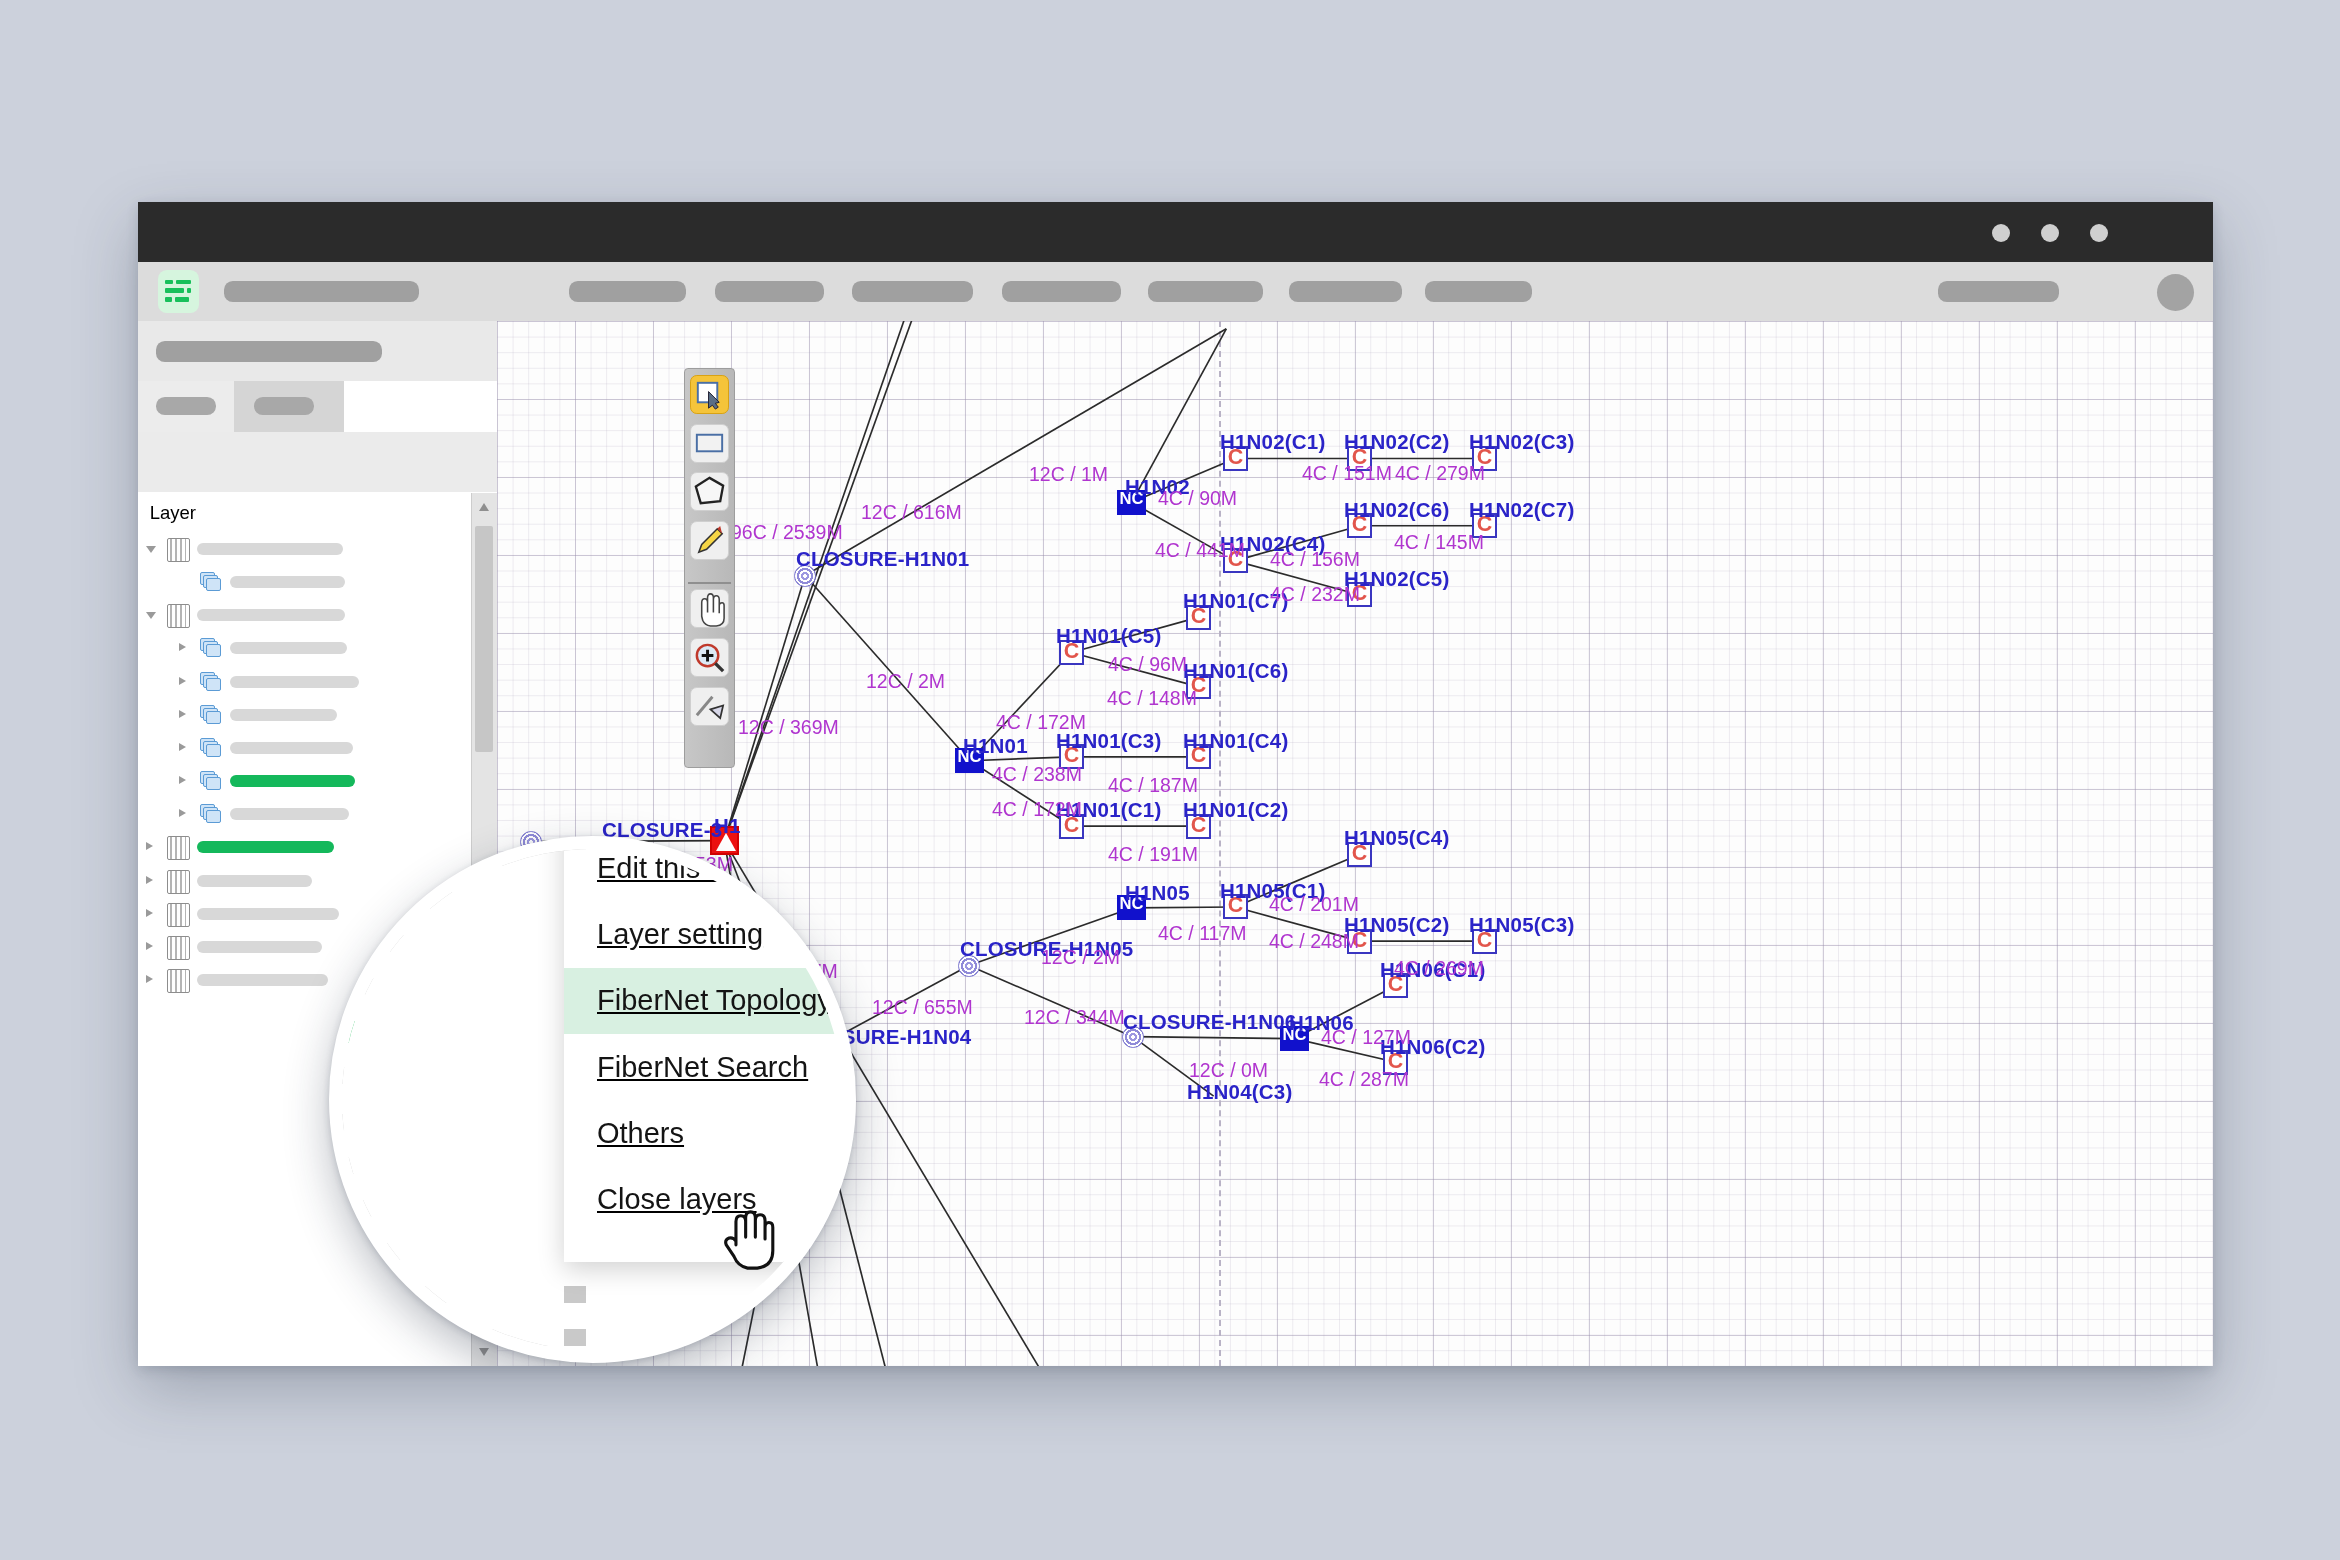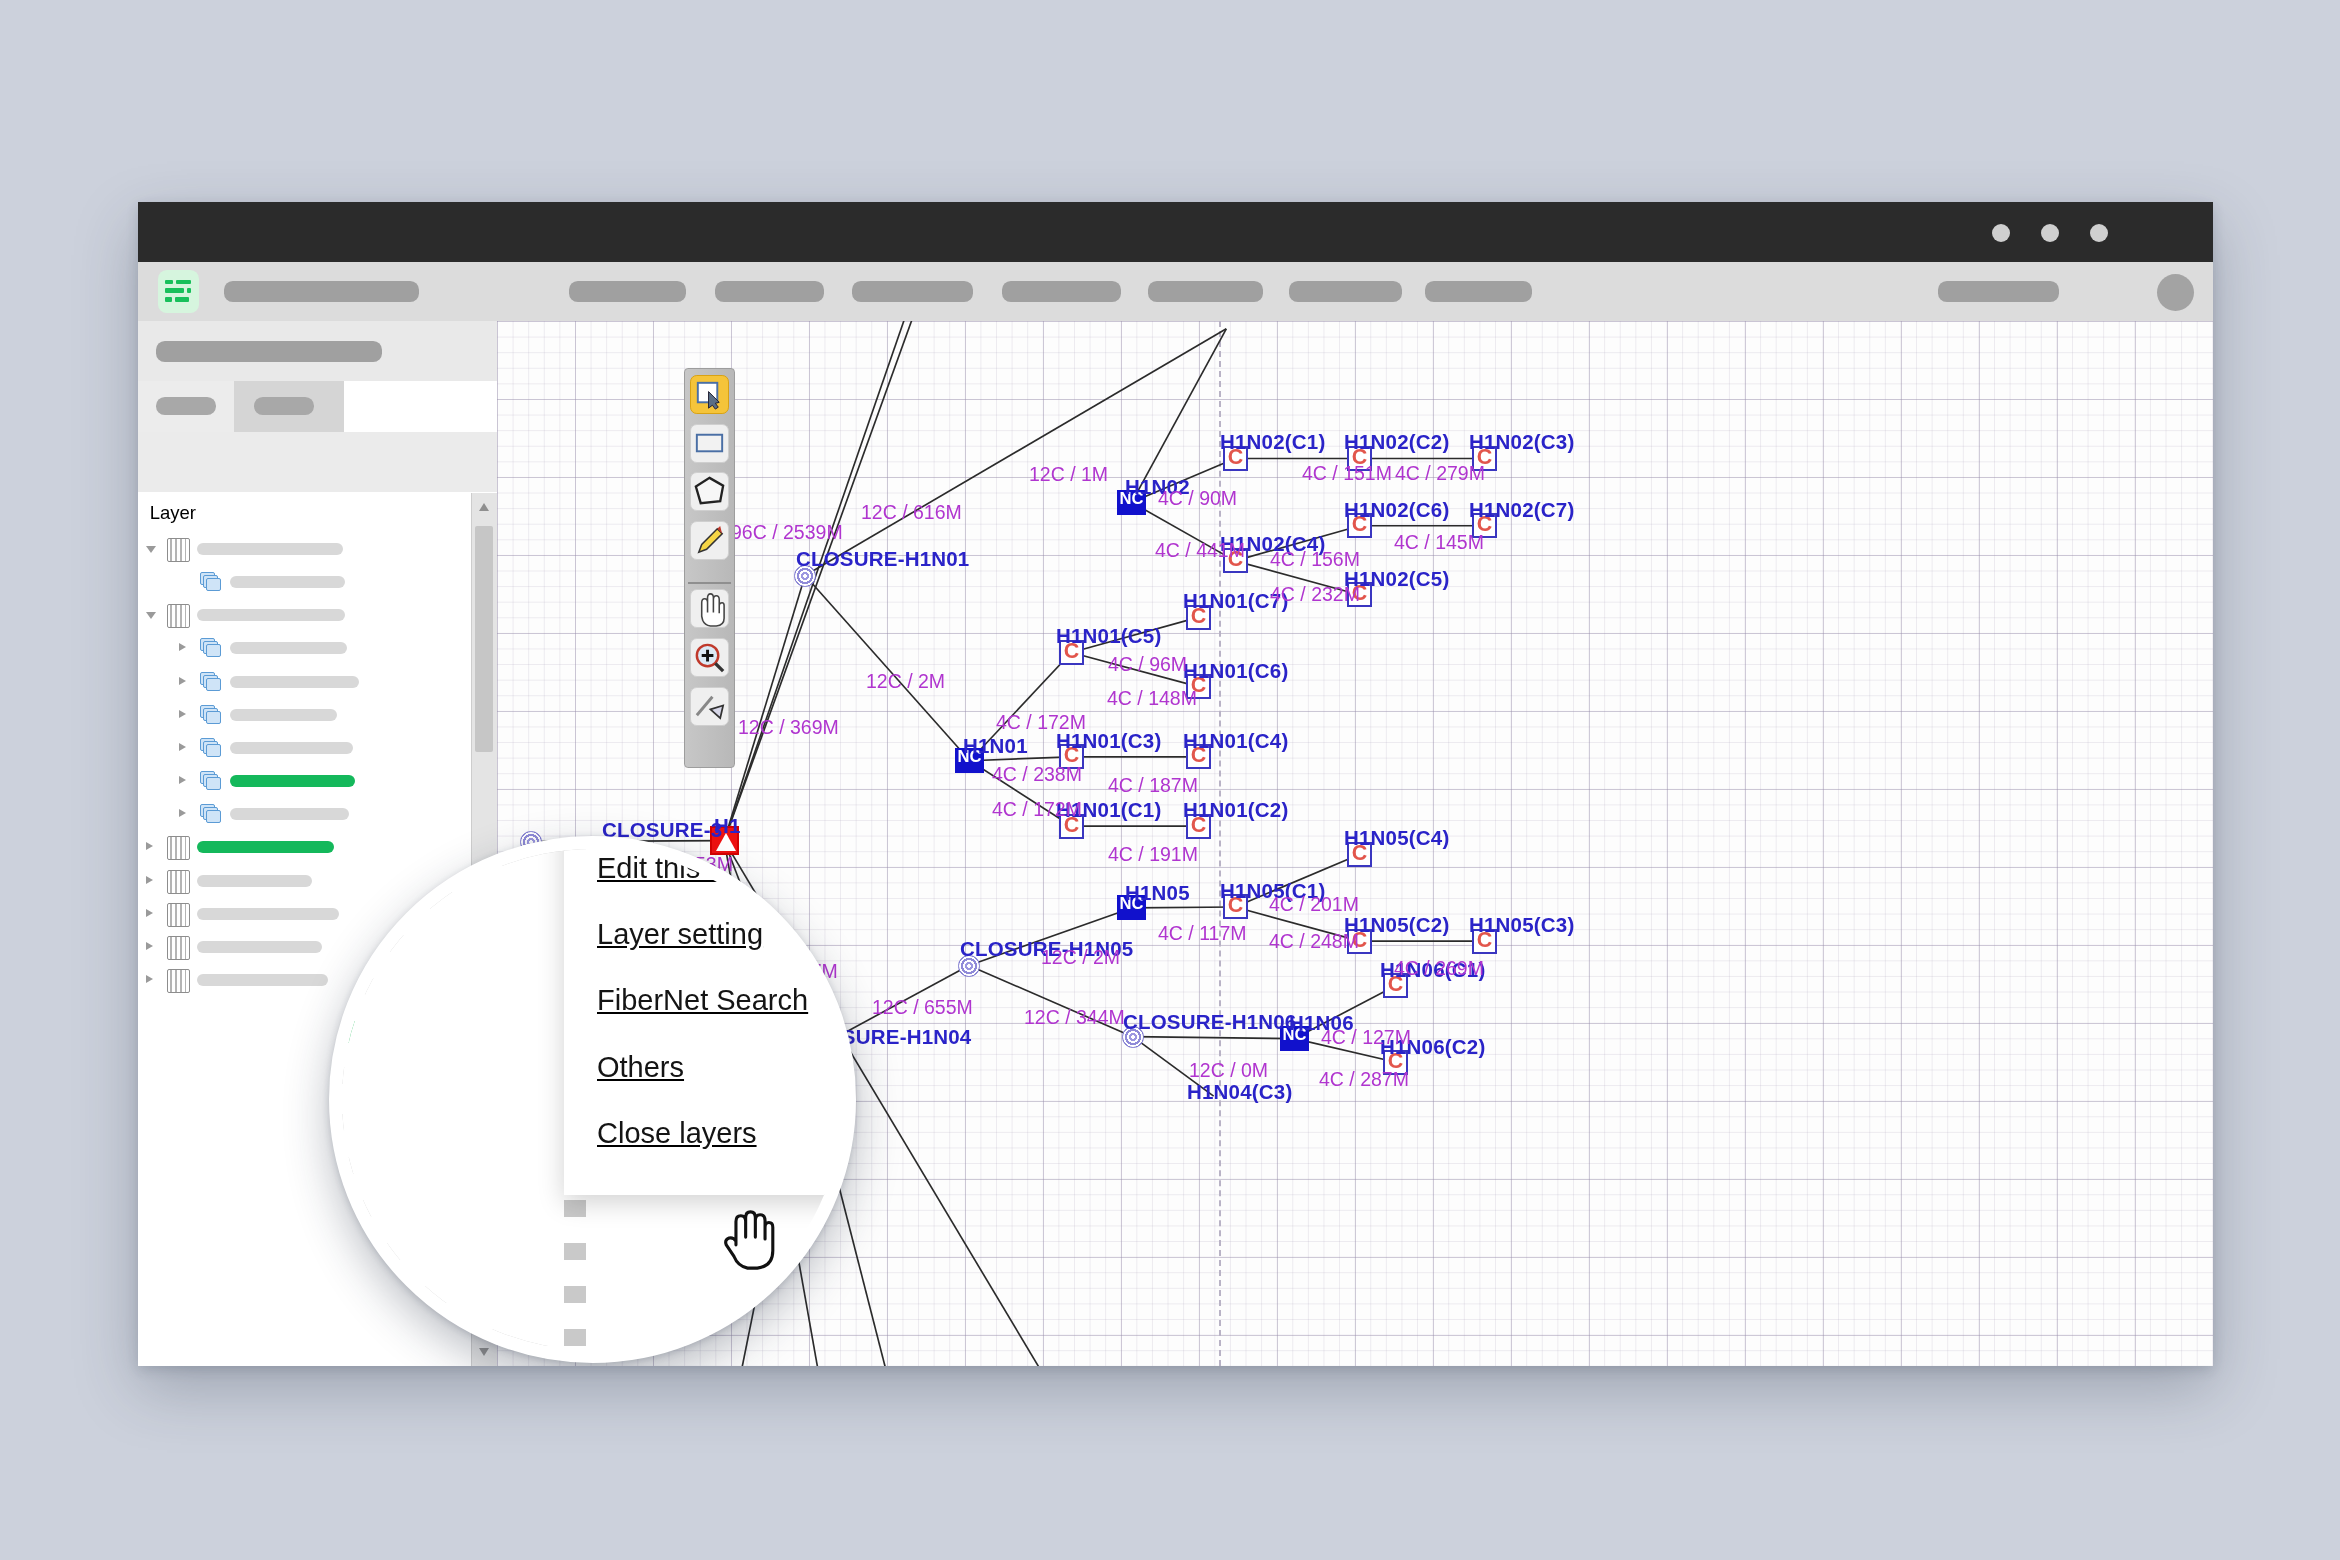--- a/index.html
+++ b/index.html
@@ -563,20 +563,21 @@
           <div class="mg-stripe" style="top: 351px;"></div>
           <div class="mg-stripe" style="top: 394px;"></div>
           <div class="mg-stripe" style="top: 437px;"></div>
           <div class="mg-stripe" style="top: 480px;"></div>
         </div>
       <div id="mag-leftedge"></div>
 
       <div id="mag-menu">
           <div class="mg-item"><span>Edit this layer</span></div>
           <div class="mg-item"><span>Layer setting</span></div>
+          <div class="mg-item hl"><span>FiberNet Topology</span></div>
           <div class="mg-item"><span>FiberNet Search</span></div>
           <div class="mg-item"><span>Others</span></div>
           <div class="mg-item"><span>Close layers</span></div>
         </div>
       <svg id="hand-cursor" viewBox="0 0 58 66">
         <path d="M14 38 L14 14 Q14 8 19 8 Q24 8 24 14 L24 30 L24 10 Q24 4 29 4 Q34 4 34 10 L34 30 L34 13 Q34 7 39 7 Q44 7 44 13 L44 32 L44 20 Q44 15 48 15 Q52 15 52 20 L52 44 Q52 60 36 62 L26 62 Q16 60 12 50 L4 38 Q2 33 7 31 Q11 30 14 34 Z" fill="#ffffff" stroke="#111111" stroke-width="3.2" stroke-linejoin="round"></path>
       </svg>
     </div>
   </div>
 

